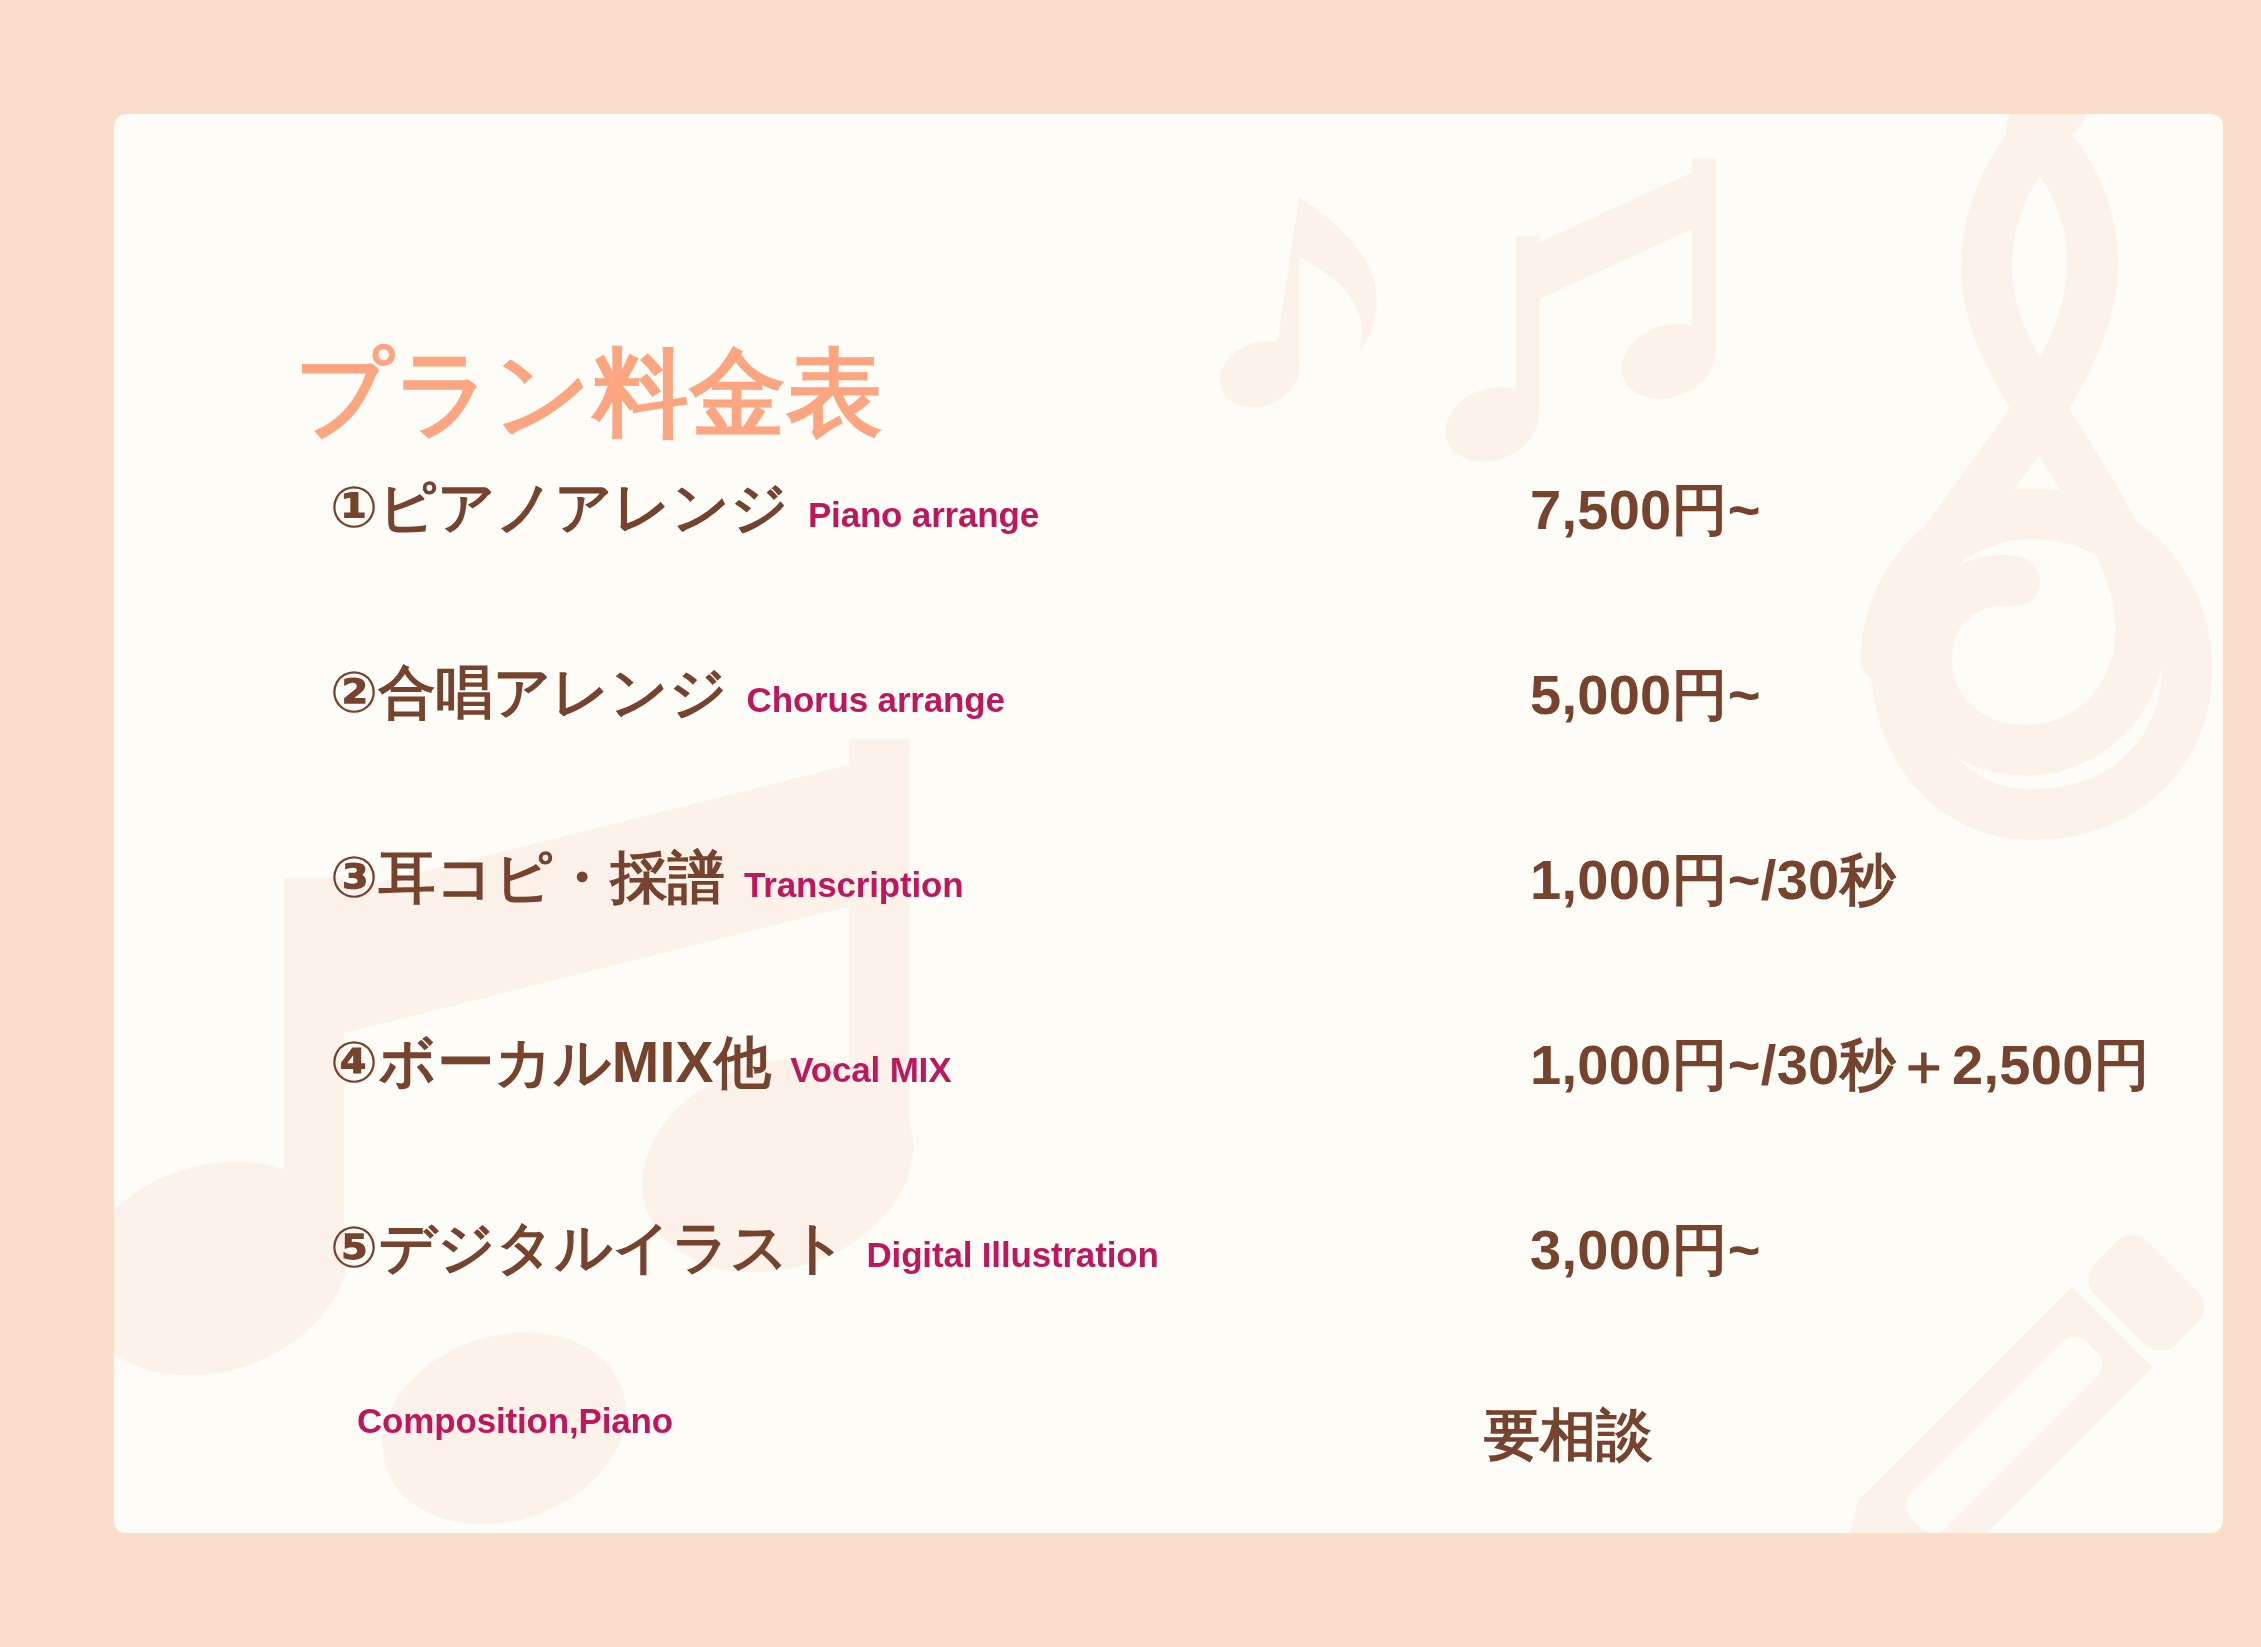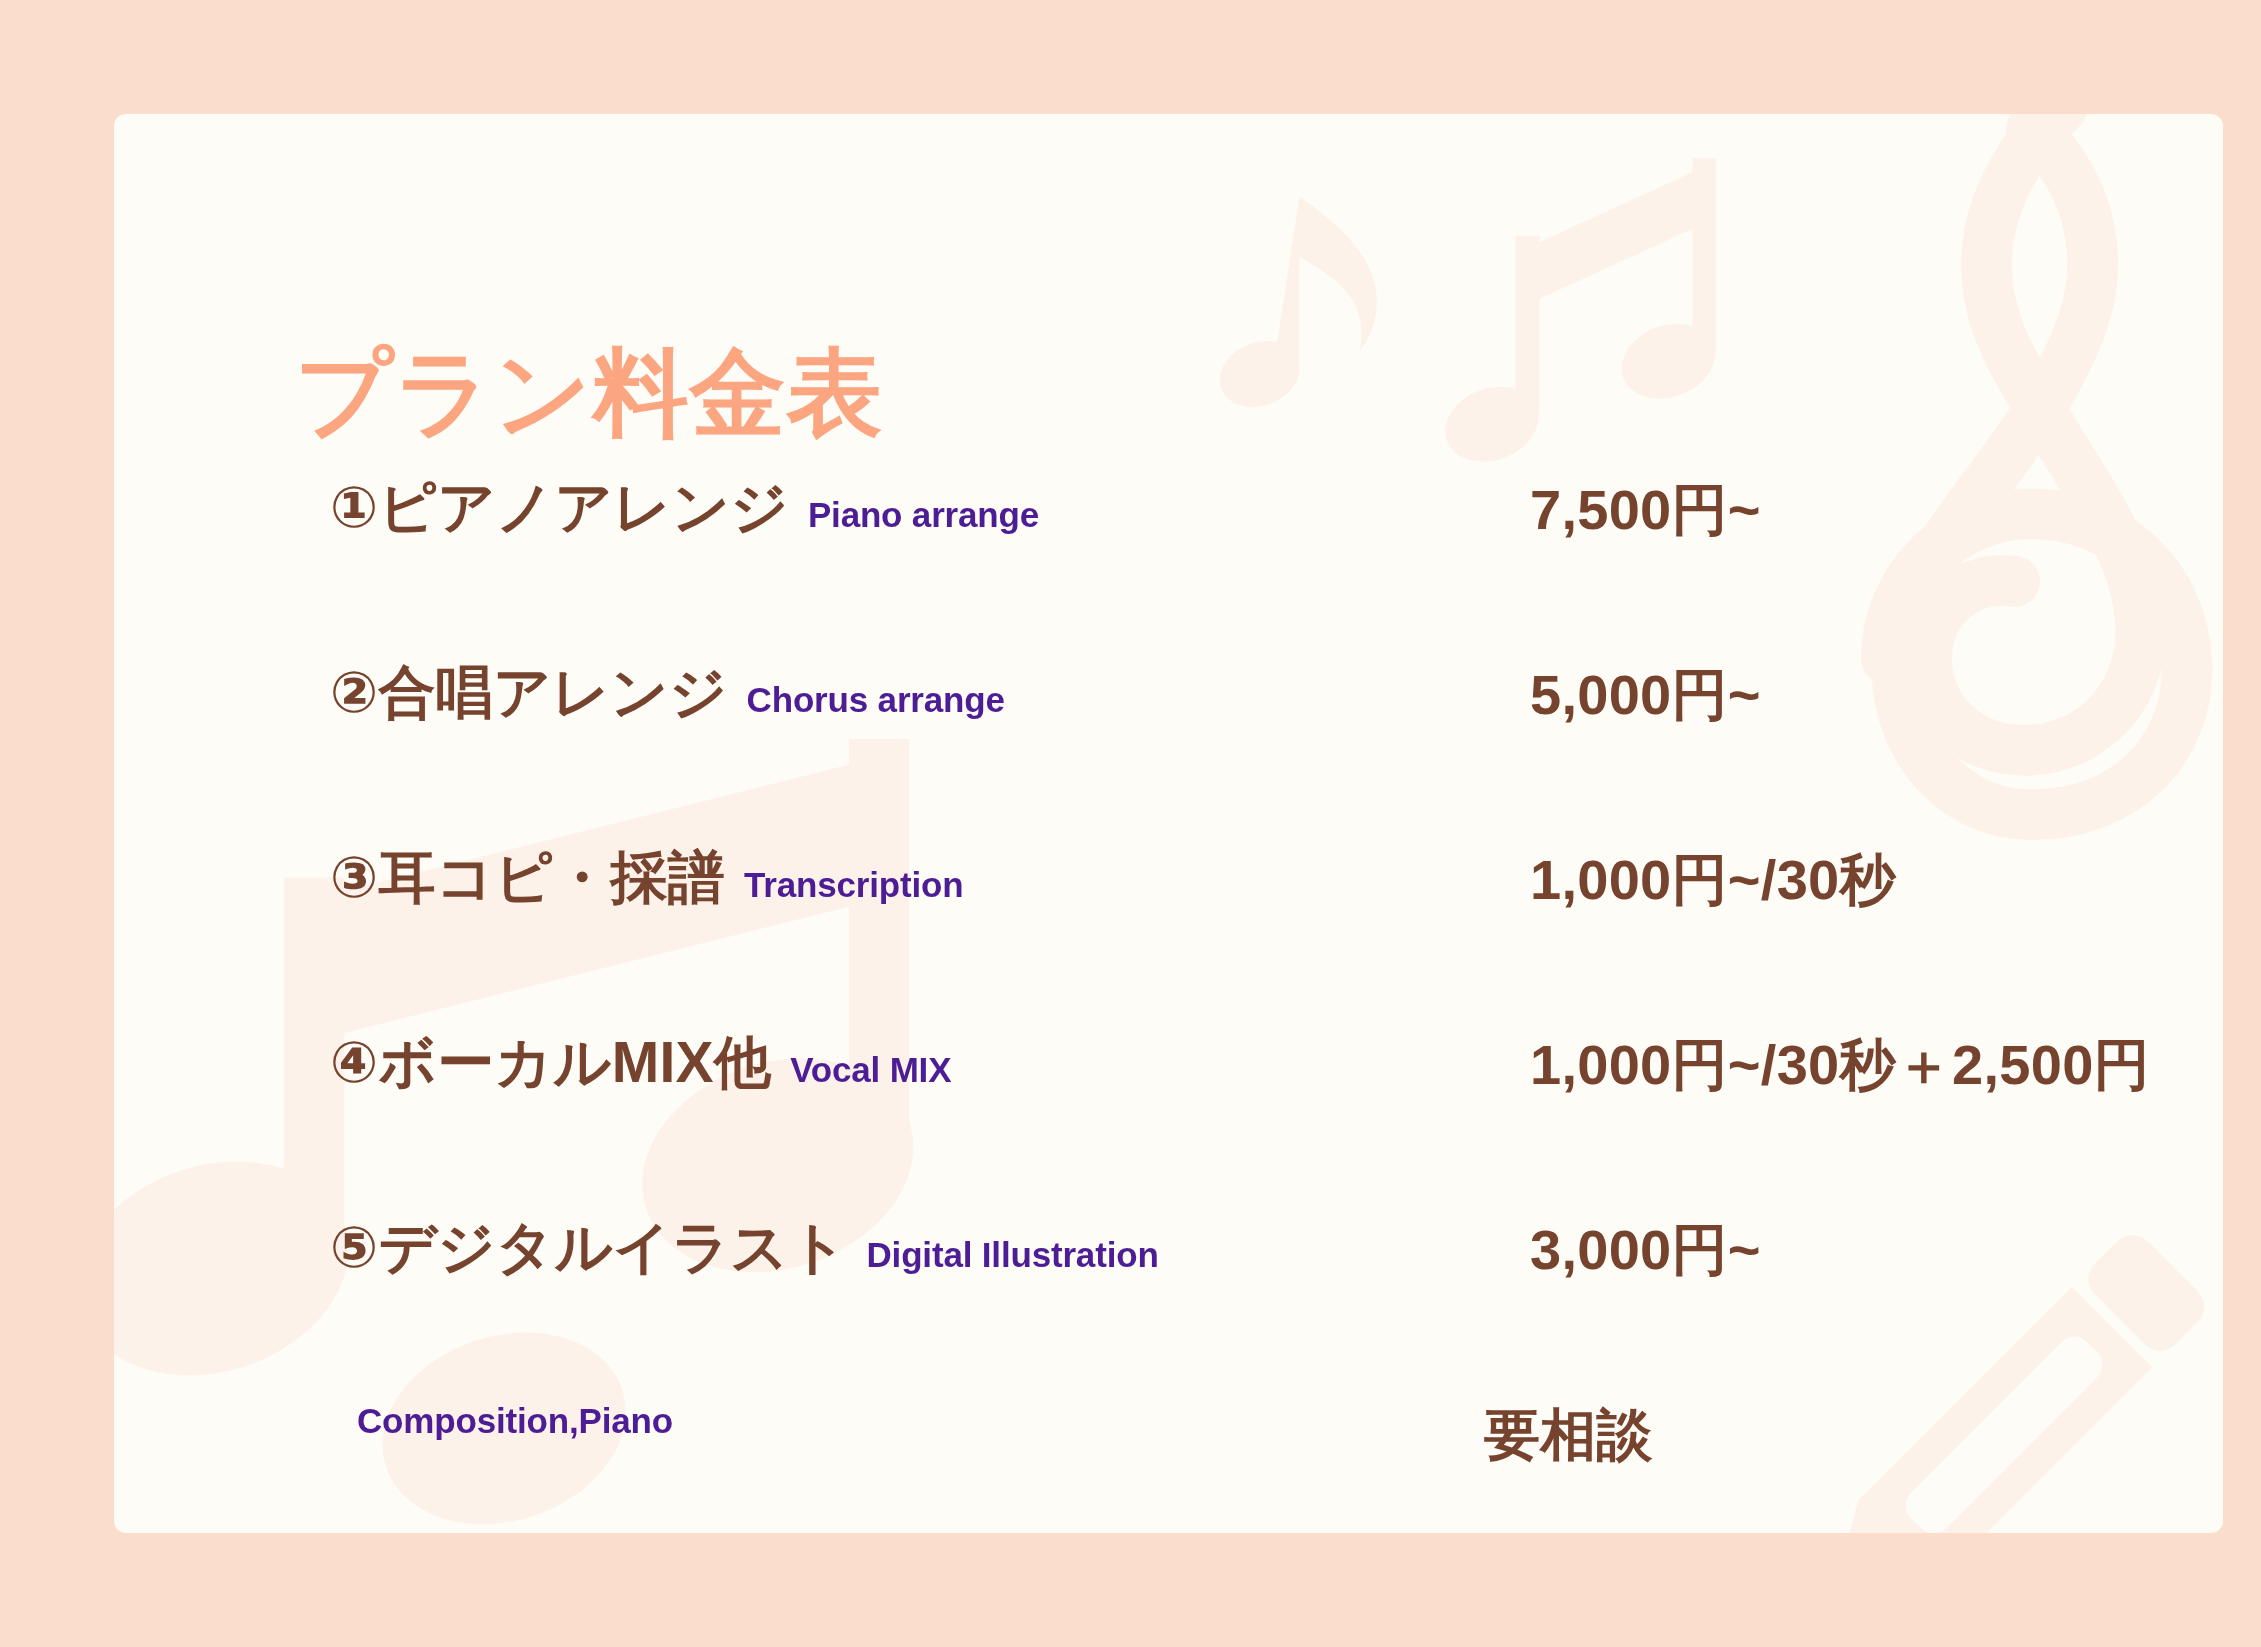--- a/index.html
+++ b/index.html
@@ -90,21 +90,21 @@
   .jp {
     font-size: 57px;
     font-weight: 700;
     color: #76432E;
     line-height: 1.12;
     letter-spacing: 0.005em;
   }
   .en {
     font-size: 35px;
     font-weight: 600;
-    color: #4c1d95;
+    color: #be185d;
     line-height: 1.12;
     margin-left: 19px;
     letter-spacing: -0.005em;
   }
   .row-price {
     position: absolute;
     left: 1416px;
     top: 3px;
     font-size: 56px;
     font-weight: 700;

